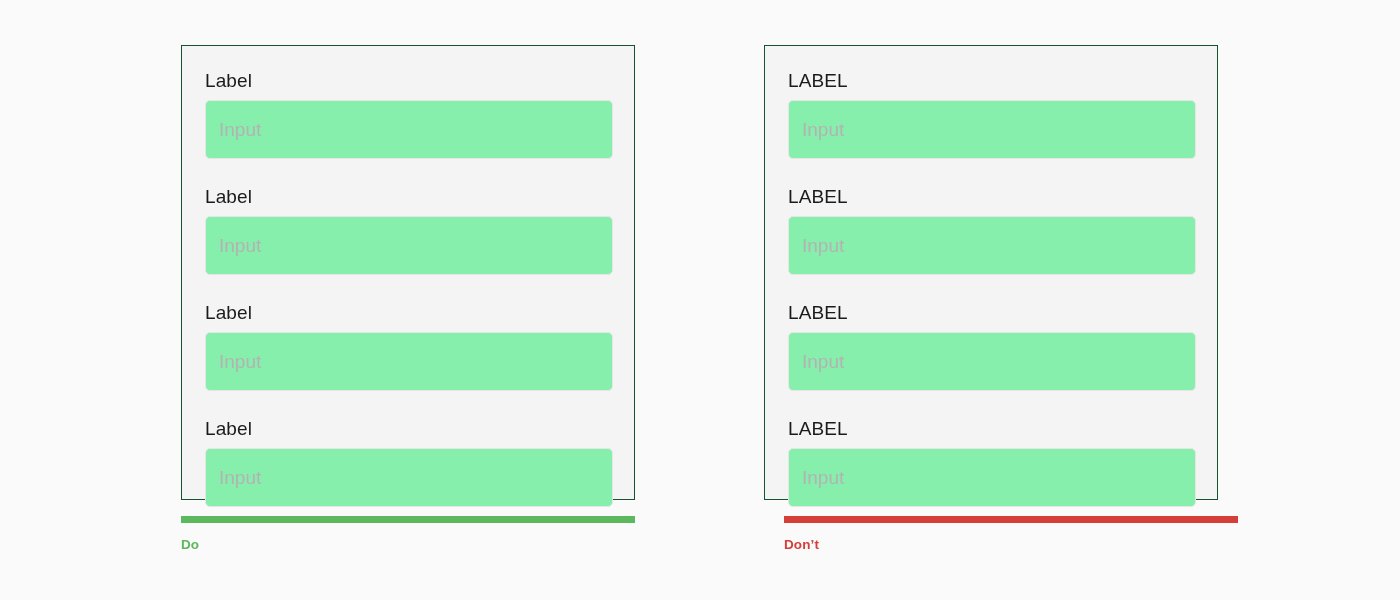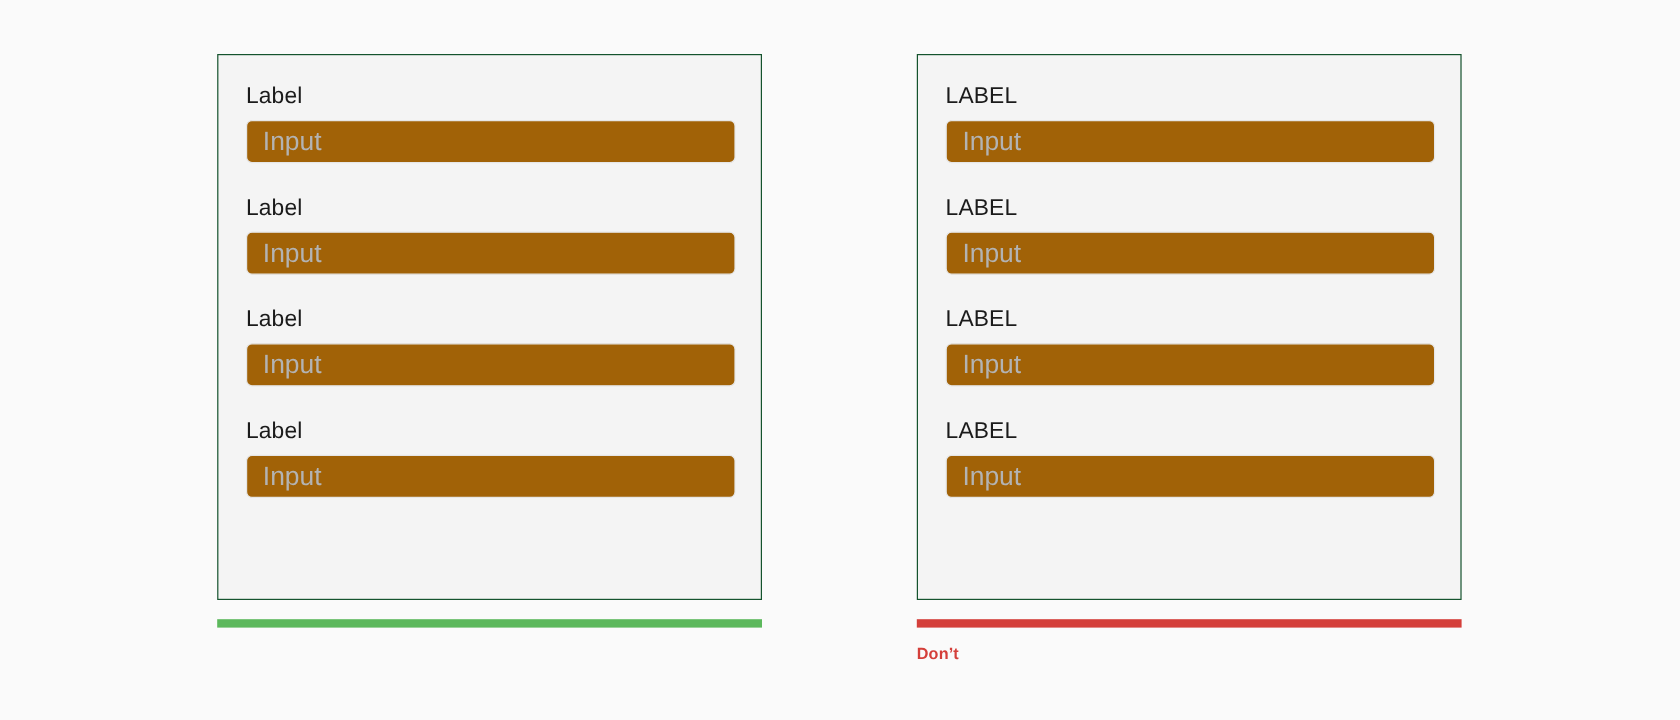--- a/index.html
+++ b/index.html
@@ -56,43 +56,43 @@
     letter-spacing: 0.1px;
   }
   .field-label.upper {
     text-transform: uppercase;
   }
 
   .field-input {
     box-sizing: border-box;
     display: block;
     width: 408px;
-    height: 36px;
-    background: #a16207;
+    height: 59px;
+    background: #86efac;
     border: 1px solid #e6e6e6;
     border-radius: 5px;
     padding: 0 13px;
     font-family: "Liberation Sans", sans-serif;
-    font-size: 22px;
+    font-size: 19px;
     color: #1b1b1b;
     outline: none;
   }
   .field-input::placeholder {
     color: #b3b3b3;
     opacity: 1;
   }
 
   
   .verdict {
     position: absolute;
     top: 516px;
     width: 454px;
   }
   .verdict.do   { left: 181px; }
-  .verdict.dont { left: 764px; }
+  .verdict.dont { left: 784px; }
 
   .verdict-bar {
     width: 454px;
     height: 7px;
   }
   .verdict-caption {
     margin-top: 14px;
     font-size: 13.5px;
     font-weight: bold;
     line-height: 16px;
@@ -125,20 +125,21 @@
       <div class="field-group">
         <label class="field-label">Label</label>
         <input class="field-input" type="text" placeholder="Input" style="">
       </div>
 
     </div>
   </div>
 
   <div class="verdict do">
     <div class="verdict-bar" style="background: rgb(92, 184, 92);"></div>
+    <div class="verdict-caption" style="color: rgb(92, 184, 92);">Do</div>
   </div>
 
   <div class="example dont">
     <div class="panel">
 
       <div class="field-group">
         <label class="field-label upper">LABEL</label>
         <input class="field-input" type="text" placeholder="Input" style="">
       </div>
 

